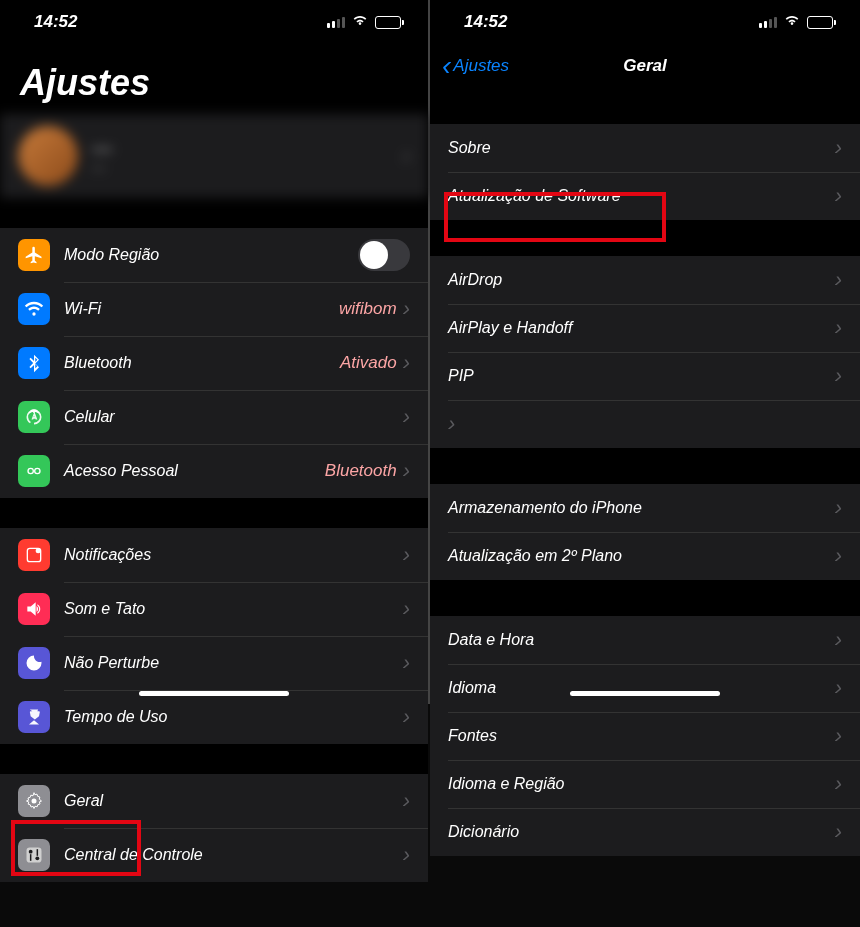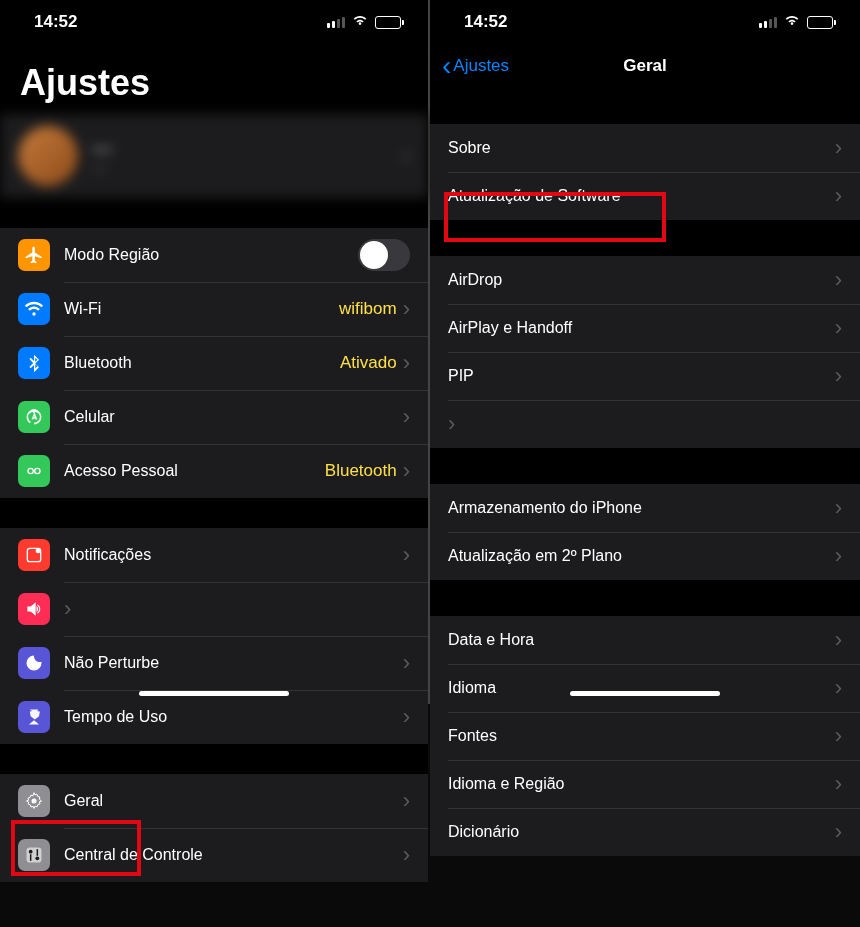--- a/index.html
+++ b/index.html
@@ -8,20 +8,21 @@
   font-family: -apple-system, BlinkMacSystemFont, 'Segoe UI', sans-serif;
   display: flex;
   width: 860px;
   height: 927px;
 }
 .phone {
   width: 430px;
   height: 704px;
   background: #000;
   position: relative;
+  font-style: italic;
 }
 .phone.left { border-right: 2px solid #444; }
 .status-bar {
   height: 44px;
   display: flex;
   justify-content: space-between;
   align-items: center;
   padding: 0 24px 0 34px;
   color: #fff;
   font-size: 17px;
@@ -86,21 +87,21 @@
   border-radius: 7px;
   display: flex;
   align-items: center;
   justify-content: center;
   margin-right: 14px;
   flex-shrink: 0;
 }
 .icon-box svg { width: 20px; height: 20px; }
 
 .row-label { color: #fff; font-size: 16px; flex: 1; }
-.row-value { color: #fde047; font-size: 17px; margin-right: 6px; }
+.row-value { color: #fca5a5; font-size: 17px; margin-right: 6px; }
 .row-chevron { color: #5a5a5e; font-size: 22px; font-weight: 300; }
 
 .toggle { width: 52px; height: 32px; background: #39393d; border-radius: 16px; position: relative; }
 .toggle-knob { width: 28px; height: 28px; background: #fff; border-radius: 50%; position: absolute; top: 2px; left: 2px; }
 
 .highlight-box {
   border: 4px solid #e30613;
   position: absolute;
   pointer-events: none;
   z-index: 10;
@@ -237,20 +238,21 @@
         </span>
         <span class="row-label">Notificações</span>
         <span class="row-chevron">›</span>
       </div>
       <div class="row">
         <span class="icon-box ic-sound">
           <svg viewBox="0 0 24 24" fill="#fff">
             <path d="M4 9v6h4l6 5V4L8 9H4zm13 3a4 4 0 00-2-3.5v7A4 4 0 0017 12zm2.5 0a6.5 6.5 0 00-3.5-5.8v1.7a5 5 0 010 8.2v1.7A6.5 6.5 0 0019.5 12z"></path>
           </svg>
         </span>
+        <span class="row-label">Som e Tato</span>
         <span class="row-chevron">›</span>
       </div>
       <div class="row">
         <span class="icon-box ic-dnd">
           <svg viewBox="0 0 24 24" fill="#fff">
             <path d="M12 3a9 9 0 109 9c0-.5 0-1-.1-1.4A7 7 0 0112 3z"></path>
           </svg>
         </span>
         <span class="row-label">Não Perturbe</span>
         <span class="row-chevron">›</span>

